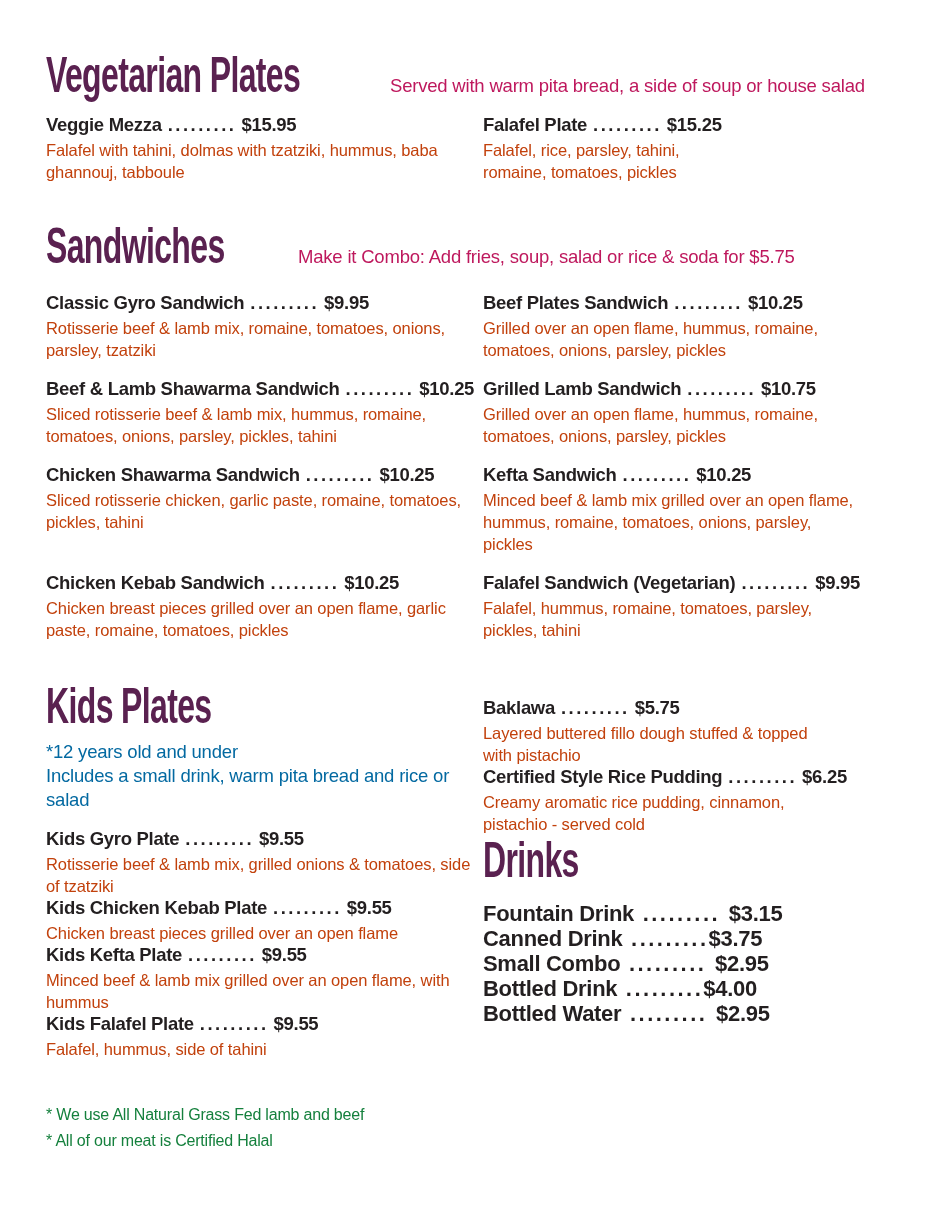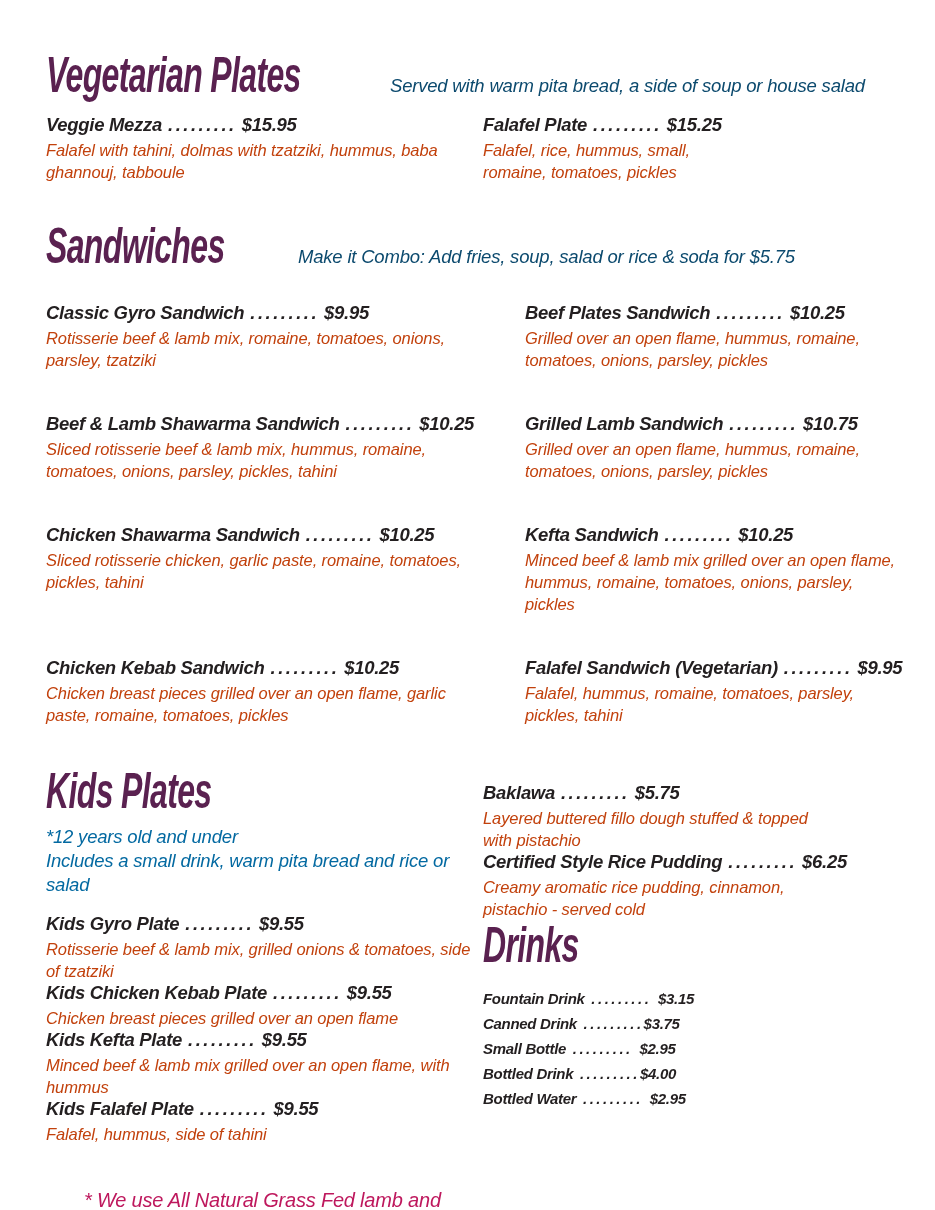--- a/index.html
+++ b/index.html
@@ -2,78 +2,78 @@
 <html><head>
 <meta charset="utf-8">
 <style>
   html, body { margin:0; padding:0; }
   body {
     width:935px; height:1210px; overflow:hidden;
     background:#ffffff;
     font-family:"Liberation Sans", sans-serif;
     color:#231f20;
   }
-  .page { box-sizing:border-box; width:780px; height:1210px; padding:50px 28px 16px 46px;font-style:italic; }
+  .page { box-sizing:border-box; width:780px; height:1210px; padding:50px 28px 16px 46px; }
 
   
   .heading-row { display:flex; align-items:baseline; }
   h2.heading {
     margin:0; padding:0;
     font-size:50px; line-height:50px; font-weight:bold;
     color:#5a2150; white-space:nowrap; overflow:visible;
   }
   h2.heading .hscale { display:inline-block; transform:scaleX(0.64); transform-origin:0 100%; letter-spacing:-1px; }
   .w-veg    { width:288px; }
   .w-sand   { width:196px; }
   .w-kids   { width:190px; }
   .w-des    { width:142px; }
   .w-drinks { width:108px; }
-  .subtitle { font-size:18.5px; color:#0c4a6e; letter-spacing:-0.2px; margin-left:56px; white-space:nowrap; }
+  .subtitle { font-size:18.5px; color:#be185d; letter-spacing:-0.2px; margin-left:56px; white-space:nowrap; }
 
   
   .grid2 { display:grid; grid-template-columns:437px 1fr; row-gap:17px; }
   .veg-grid  { margin-top:14px; }
-  .sand-grid { margin-top:31px;gap:42px; }
+  .sand-grid { margin-top:21px; }
   .section-sand { margin-top:38px; }
 
   
   .item-line { font-weight:bold; font-size:18.5px; line-height:22px; letter-spacing:-0.3px; white-space:nowrap; }
   .dots { font-weight:bold; letter-spacing:2.5px; margin:0 5px 0 6px; }
   .idesc { margin-top:3px; font-size:16.5px; line-height:22px; color:#c2410c; letter-spacing:-0.1px; padding-right:6px; }
 
   
   .lower { margin-top:40px; display:grid; grid-template-columns:437px 1fr; }
   .kids-note { margin-top:9px; font-size:18.5px; line-height:24px; color:#0369a1; letter-spacing:-0.2px; }
   .stack { margin-top:16px; display:flex; flex-direction:column; }
 
   .drinks-head { margin-top:37px; }
   .drinks-list { margin-top:16px; }
-  .drink-line { font-weight:bold; font-size:15px; line-height:25px; letter-spacing:-0.3px; white-space:pre; }
+  .drink-line { font-weight:bold; font-size:22px; line-height:25px; letter-spacing:-0.3px; white-space:pre; }
   .drink-line .dleader { letter-spacing:2.5px; }
 
-  .footnotes { margin-top:42px; font-size:20px; line-height:26px; color:#be185d; letter-spacing:-0.2px;margin-left:38px; }
+  .footnotes { margin-top:42px; font-size:16px; line-height:26px; color:#15803d; letter-spacing:-0.2px; }
 </style>
 </head>
 <body>
 
 <div class="page">
 
   <section>
     <div class="heading-row">
       <h2 class="heading w-veg"><span class="hscale">Vegetarian Plates</span></h2>
       <div class="subtitle">Served with warm pita bread, a side of soup or house salad</div>
     </div>
     <div class="grid2 veg-grid">
       <div>
         <div class="item-line"><span>Veggie Mezza</span><span class="dots">.........</span><span>$15.95</span></div>
         <div class="idesc">Falafel with tahini, dolmas with tzatziki, hummus, baba ghannouj, tabboule</div>
       </div>
       <div>
         <div class="item-line"><span>Falafel Plate</span><span class="dots">.........</span><span>$15.25</span></div>
-        <div class="idesc">Falafel, rice, hummus, small, romaine, tomatoes, pickles</div>
+        <div class="idesc">Falafel, rice, parsley, tahini, romaine, tomatoes, pickles</div>
       </div>
     </div>
   </section>
 
   <section class="section-sand">
     <div class="heading-row">
       <h2 class="heading w-sand"><span class="hscale">Sandwiches</span></h2>
       <div class="subtitle">Make it Combo: Add fries, soup, salad or rice &amp; soda for $5.75</div>
     </div>
     <div class="grid2 sand-grid">
@@ -156,21 +156,21 @@
             <div class="idesc">Creamy aromatic rice pudding, cinnamon, pistachio - served cold</div>
           </div>
         </div>
       </section>
 
       <section>
         <h2 class="heading w-drinks drinks-head"><span class="hscale">Drinks</span></h2>
         <div class="drinks-list">
           <div class="drink-line"><span>Fountain Drink</span><span class="dleader"> ......... </span><span>$3.15</span></div>
           <div class="drink-line"><span>Canned Drink</span><span class="dleader"> .........</span><span>$3.75</span></div>
-          <div class="drink-line"><span>Small Bottle</span><span class="dleader"> ......... </span><span>$2.95</span></div>
+          <div class="drink-line"><span>Small Combo</span><span class="dleader"> ......... </span><span>$2.95</span></div>
           <div class="drink-line"><span>Bottled Drink</span><span class="dleader"> .........</span><span>$4.00</span></div>
           <div class="drink-line"><span>Bottled Water</span><span class="dleader"> ......... </span><span>$2.95</span></div>
         </div>
       </section>
     </div>
 
   </div>
 </div>
 
 </body></html>

